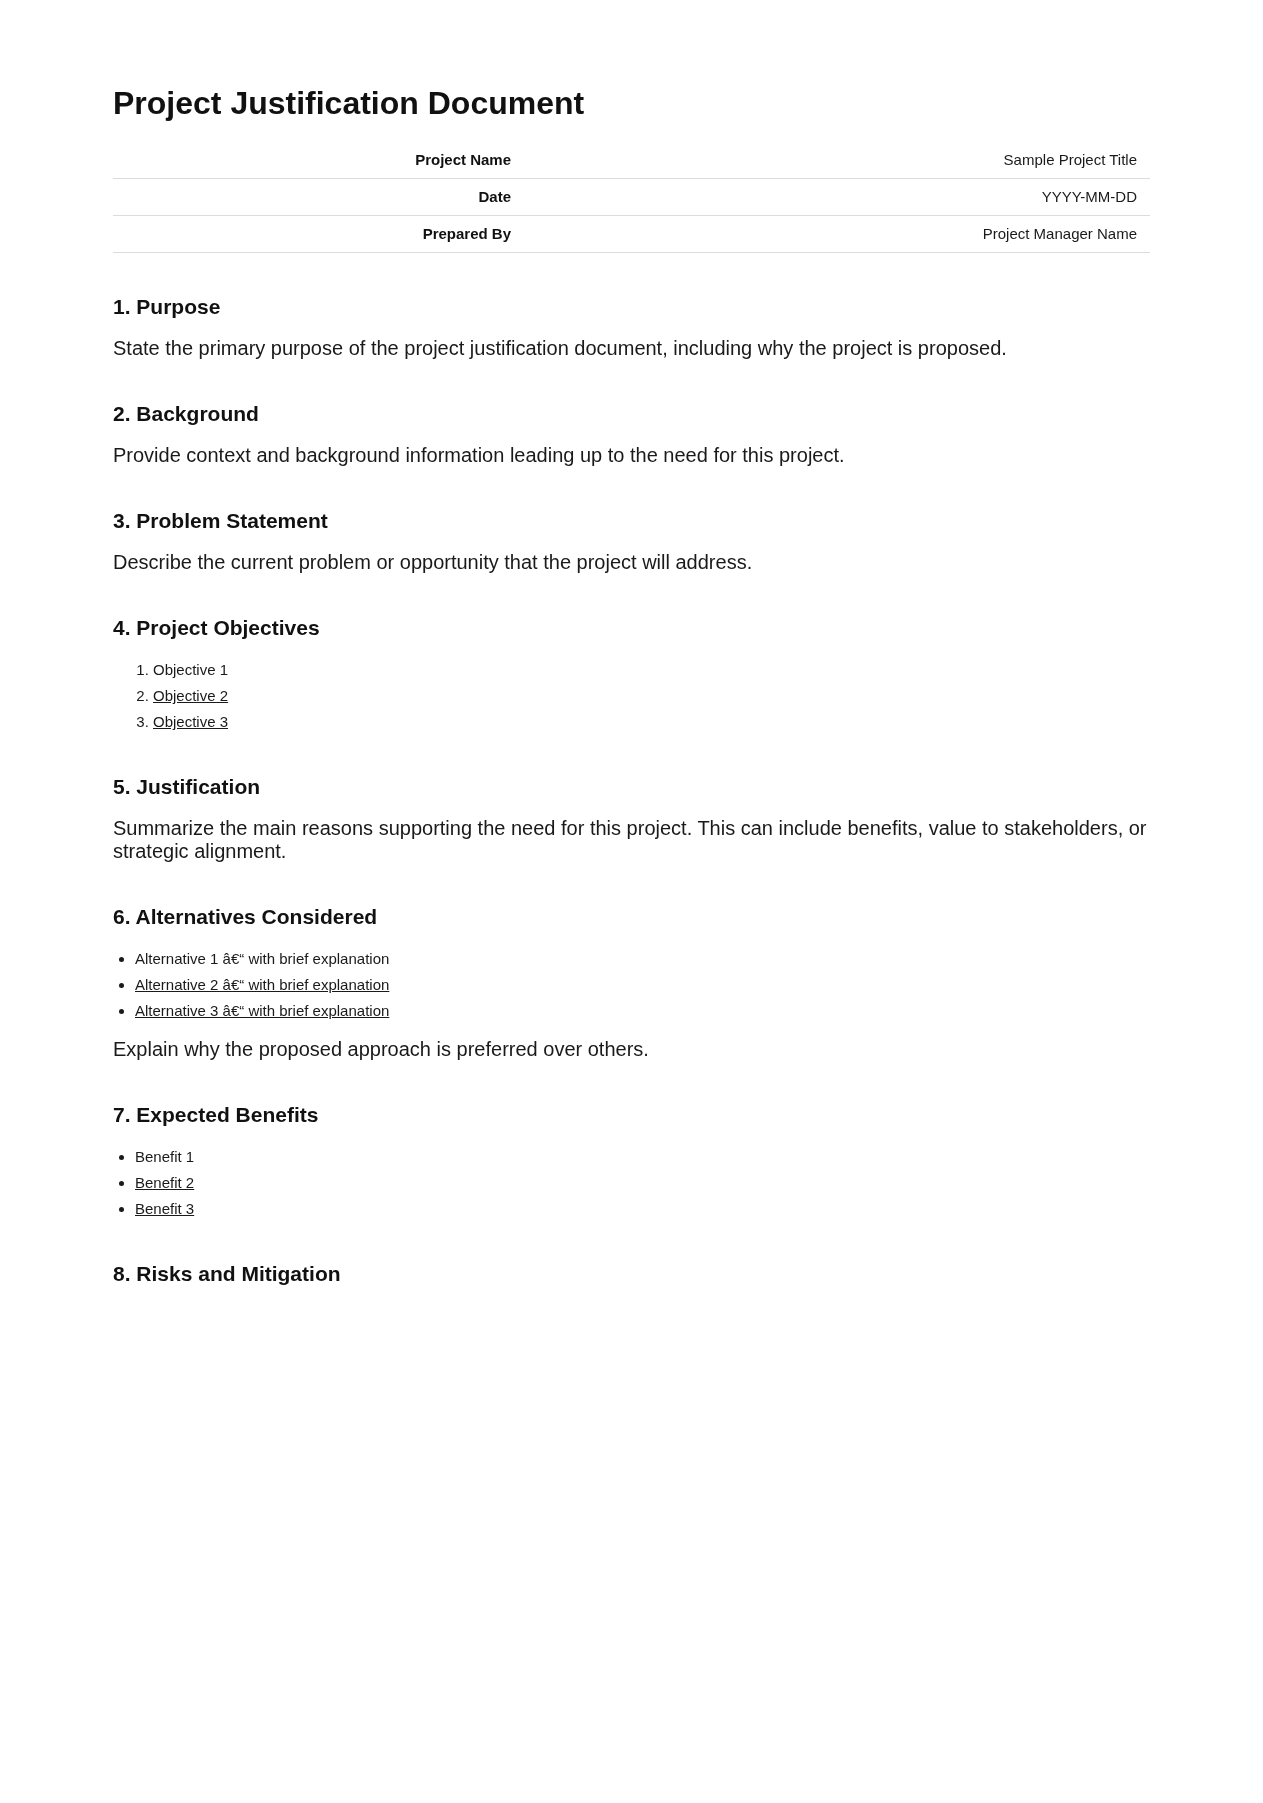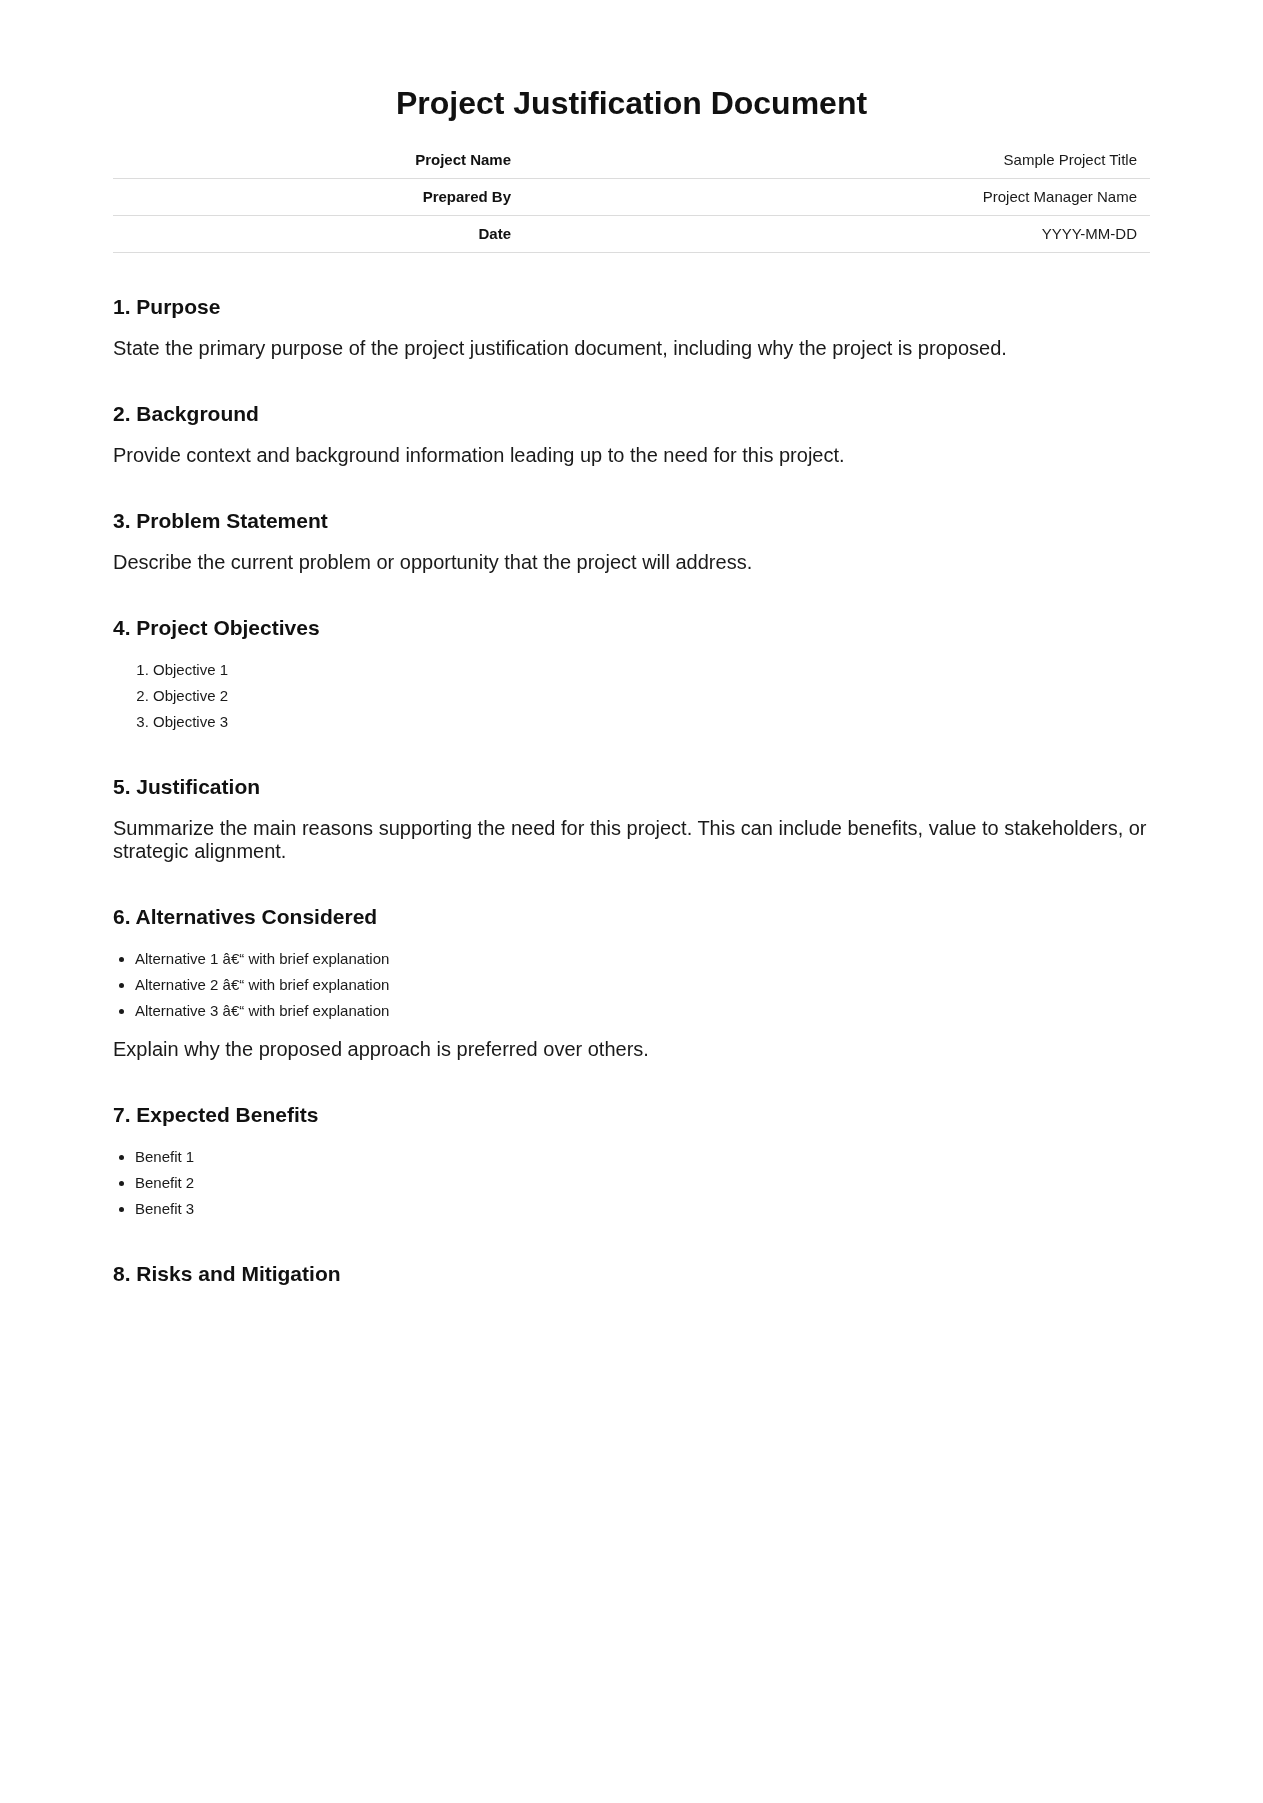--- a/index.html
+++ b/index.html
@@ -16,21 +16,20 @@
     margin: 0 auto;
     padding-top: 84px;
     padding-bottom: 200px;
   }
   h1.doc-title {
     font-size: 32px;
     line-height: 1.2;
     font-weight: 700;
     margin: 0 0 20px 0;
     color: #111111;
-    text-align: center;
   }
   table.info-table {
     width: 100%;
     border-collapse: collapse;
     font-size: 15px;
   }
   table.info-table th,
   table.info-table td {
     border-bottom: 1px solid #dcdcdc;
     padding: 8px 13px;
@@ -55,43 +54,43 @@
     line-height: 23px;
     margin: 16px 0;
   }
   ol.doc-list, ul.doc-list {
     font-size: 15px;
     line-height: 23px;
     margin: 16px 0;
   }
   ol.doc-list { padding-left: 40px; }
   ul.doc-list { padding-left: 22px; }
-  .doc-list li + li { margin-top: 3px; }
+  .doc-list li + li { margin-top: 3px; text-decoration: underline; }
   section { margin: 0; }
 </style>
 </head>
 <body>
 
 <div class="page">
 
   <h1 class="doc-title">Project Justification Document</h1>
 
   <table class="info-table">
     <tbody>
       <tr>
         <th>Project Name</th>
         <td>Sample Project Title</td>
       </tr>
       <tr>
+        <th>Date</th>
+        <td>YYYY-MM-DD</td>
+      </tr>
+      <tr>
         <th>Prepared By</th>
         <td>Project Manager Name</td>
-      </tr>
-      <tr>
-        <th>Date</th>
-        <td>YYYY-MM-DD</td>
       </tr>
     </tbody>
   </table>
 
   <section>
     <h2 class="section-heading">1. Purpose</h2>
     <p class="body-text">State the primary purpose of the project justification document, including why the project is proposed.</p>
   </section>
 
   <section>

